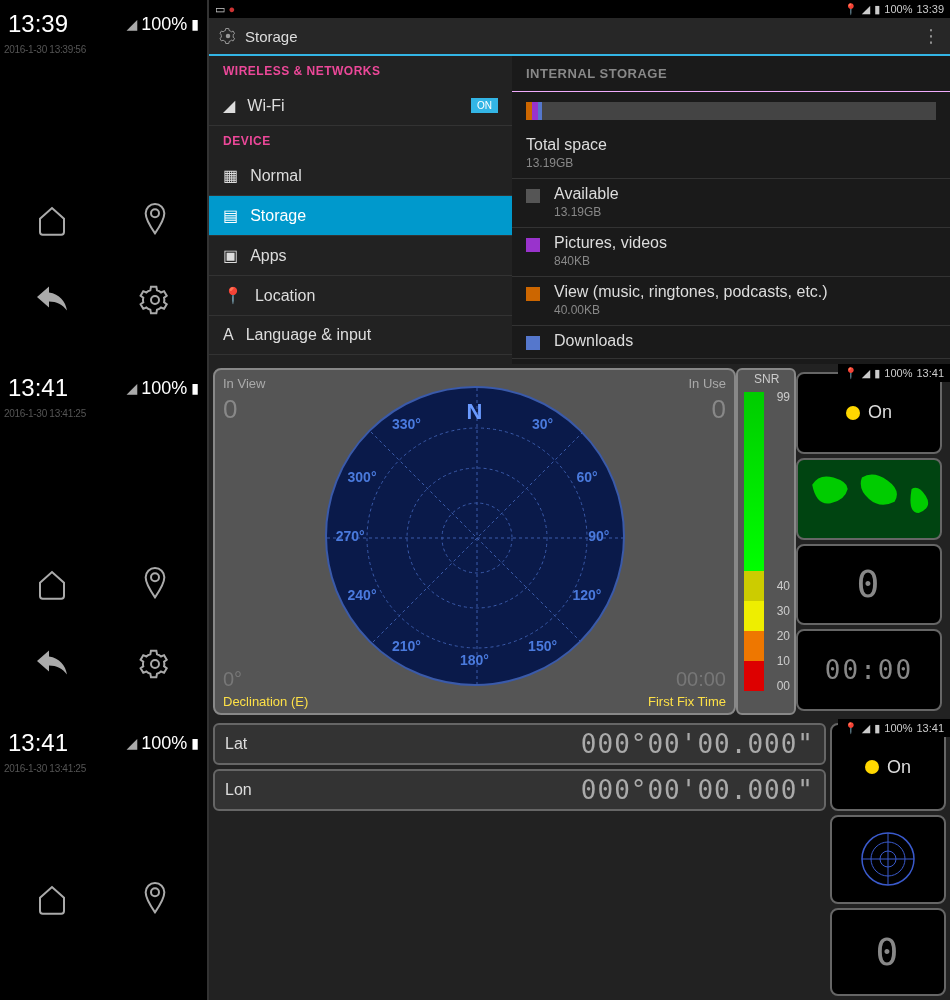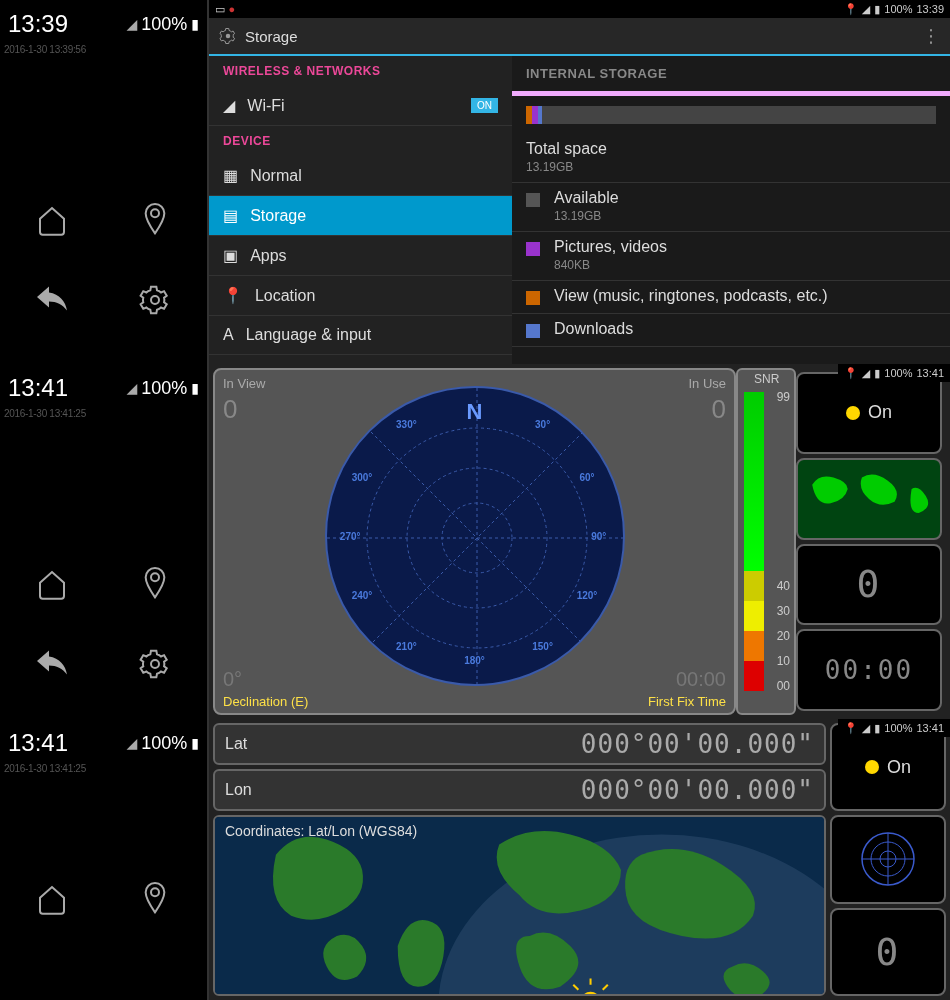--- a/index.html
+++ b/index.html
@@ -26,36 +26,36 @@
 .app-header { height:38px; background:#272727; display:flex; align-items:center; padding:0 10px; gap:8px; border-bottom:2px solid #33b5e5; }
 .app-header .title { font-size:15px; color:#ddd; }
 .app-header .menu { margin-left:auto; font-size:18px; color:#999; }
 .settings-body { display:flex; height:308px; }
 .settings-nav { width:303px; background:#222; overflow:hidden; }
 .settings-content { flex:1; background:#1a1a1a; padding:0; }
 .nav-header { padding:8px 14px; font-size:12px; color:#ec4899; font-weight:bold; letter-spacing:0.5px; }
 .nav-item { padding:10px 14px; display:flex; align-items:center; gap:12px; font-size:16px; color:#ddd; border-bottom:1px solid #333; }
 .nav-item.active { background:#0099cc; color:#fff; }
 .nav-item .toggle { margin-left:auto; background:#33b5e5; color:#fff; font-size:10px; padding:2px 6px; }
-.content-header { padding:10px 14px; font-size:13px; color:#888; font-weight:bold; letter-spacing:0.5px; border-bottom:5px solid #f0abfc; }
+.content-header { padding:10px 14px; font-size:13px; color:#888; font-weight:bold; letter-spacing:0.5px; border-bottom:1px solid #f0abfc; }
 .storage-bar { margin:10px 14px; height:18px; background:#444; display:flex; }
 .storage-seg { height:100%; }
 .content-item { padding:6px 14px 8px 14px; display:flex; align-items:flex-start; gap:14px; border-bottom:1px solid #333; }
 .content-item .swatch { width:14px; height:14px; margin-top:4px; }
 .content-item .lbl { font-size:16px; color:#ddd; }
 .content-item .sub { font-size:12px; color:#888; margin-top:2px; }
 
 
 .gps-main { flex:1; display:flex; padding:4px; background:#222; }
 .compass-box { flex:1; background:#555; border:2px solid #888; border-radius:8px; position:relative; padding:6px; }
 .compass-box .corner { position:absolute; font-size:16px; color:#aaa; }
 .compass-box .bottom-lbl { position:absolute; bottom:4px; font-size:13px; color:#fde047; }
 .compass { width:300px; height:300px; margin:10px auto; position:relative; }
 .compass-circle { width:100%; height:100%; border-radius:50%; background:#0a1a4a; border:2px solid #3a5aaa; position:relative; }
-.compass-lbl { position:absolute; font-size:10px; color:#4a7add; font-weight:bold; transform:translate(-50%,-50%); }
+.compass-lbl { position:absolute; font-size:14px; color:#4a7add; font-weight:bold; transform:translate(-50%,-50%); }
 .compass-n { font-size:22px; color:#6a9aff; }
 .snr-box { width:60px; background:#555; border:2px solid #888; border-radius:6px; position:relative; }
 .snr-box .lbl { text-align:center; font-size:12px; color:#ccc; padding:2px 16px; }
 .snr-bar { position:absolute; left:6px; top:22px; bottom:22px; width:20px; }
 .snr-seg { position:absolute; left:0; width:20px; }
 .snr-tick { position:absolute; right:4px; font-size:12px; color:#ccc; }
 .side-cards { width:150px; display:flex; flex-direction:column; gap:4px; padding:4px 4px 4px 0; background:#222; }
 .card { background:#000; border:2px solid #666; border-radius:8px; flex:1; display:flex; align-items:center; justify-content:center; color:#ddd; font-size:18px; position:relative; }
 .card .dot { width:14px; height:14px; border-radius:50%; background:#ffd700; margin-right:8px; }
 .seg7 { font-family:monospace; font-size:38px; color:#888; letter-spacing:2px; }
@@ -190,20 +190,21 @@
           <div class="swatch" style="background:#9933cc"></div>
           <div>
               <div class="lbl">Pictures, videos</div>
               <div class="sub">840KB</div>
             </div>
         </div>
         <div class="content-item">
           <div class="swatch" style="background:#cc6600"></div>
           <div>
               <div class="lbl">View (music, ringtones, podcasts, etc.)</div>
+              <div class="sub">40.00KB</div>
             </div>
         </div>
         <div class="content-item">
           <div class="swatch" style="background:#5577cc"></div>
           <div>
               <div class="lbl">Downloads</div>
             </div>
         </div>
       </div>
     </div>
@@ -362,38 +363,20 @@
     </div>
     <div class="coord-main">
       <div class="coord-row">
         <span class="lbl">Lat</span>
         <span class="val">000°00'00.000"</span>
       </div>
       <div class="coord-row">
         <span class="lbl">Lon</span>
         <span class="val">000°00'00.000"</span>
       </div>
-      <div class="map-box">
-        <div class="lbl">Coordinates: Lat/Lon (WGS84)</div>
-        <svg class="world-svg" viewBox="0 0 600 200" preserveAspectRatio="xMidYMid slice">
-          <rect width="600" height="200" fill="#0a2a4a"></rect>
-          <ellipse cx="440" cy="200" rx="220" ry="170" fill="#2a4a6a" opacity="0.6"></ellipse>
-          <path d="M60 50q20-25 50-15t35 30q5 25-20 40t-50 5q-25-15-15-60z M120 130q15-5 25 10t-5 30q-20 10-30-10t10-30z" fill="#2a7a2a"></path>
-          <path d="M180 140q10-30 30-25t15 35q-5 30-25 30t-20-40z" fill="#2a7a2a"></path>
-          <path d="M280 40q30-20 70-10t50 35q0 30-40 40t-60-15q-30-25-20-50z M310 130q20-10 40 10t-10 40q-30 10-40-20t10-30z" fill="#2a7a2a"></path>
-          <path d="M420 50q40-15 80 10t30 50q-20 30-70 20t-55-40q-5-30 15-40z" fill="#2a7a2a"></path>
-          <path d="M510 160q15-8 30 5t-5 25q-20 5-30-10t5-20z" fill="#2a7a2a"></path>
-          <circle cx="370" cy="195" r="10" fill="#ffcc00"></circle>
-          <g stroke="#ffcc00" stroke-width="2">
-              <line x1="370" y1="178" x2="370" y2="172"></line>
-              <line x1="382" y1="183" x2="387" y2="178"></line>
-              <line x1="358" y1="183" x2="353" y2="178"></line>
-            </g>
-        </svg>
-      </div>
     </div>
     <div class="side-cards3">
       <div class="card">
           <span class="dot"></span>
           <span>On</span>
         </div>
       <div class="card">
         <svg width="60" height="60" viewBox="0 0 60 60">
           <circle cx="30" cy="30" r="26" fill="none" stroke="#3a5acc" stroke-width="1.5"></circle>
           <circle cx="30" cy="30" r="17" fill="none" stroke="#3a5acc" stroke-width="1"></circle>

